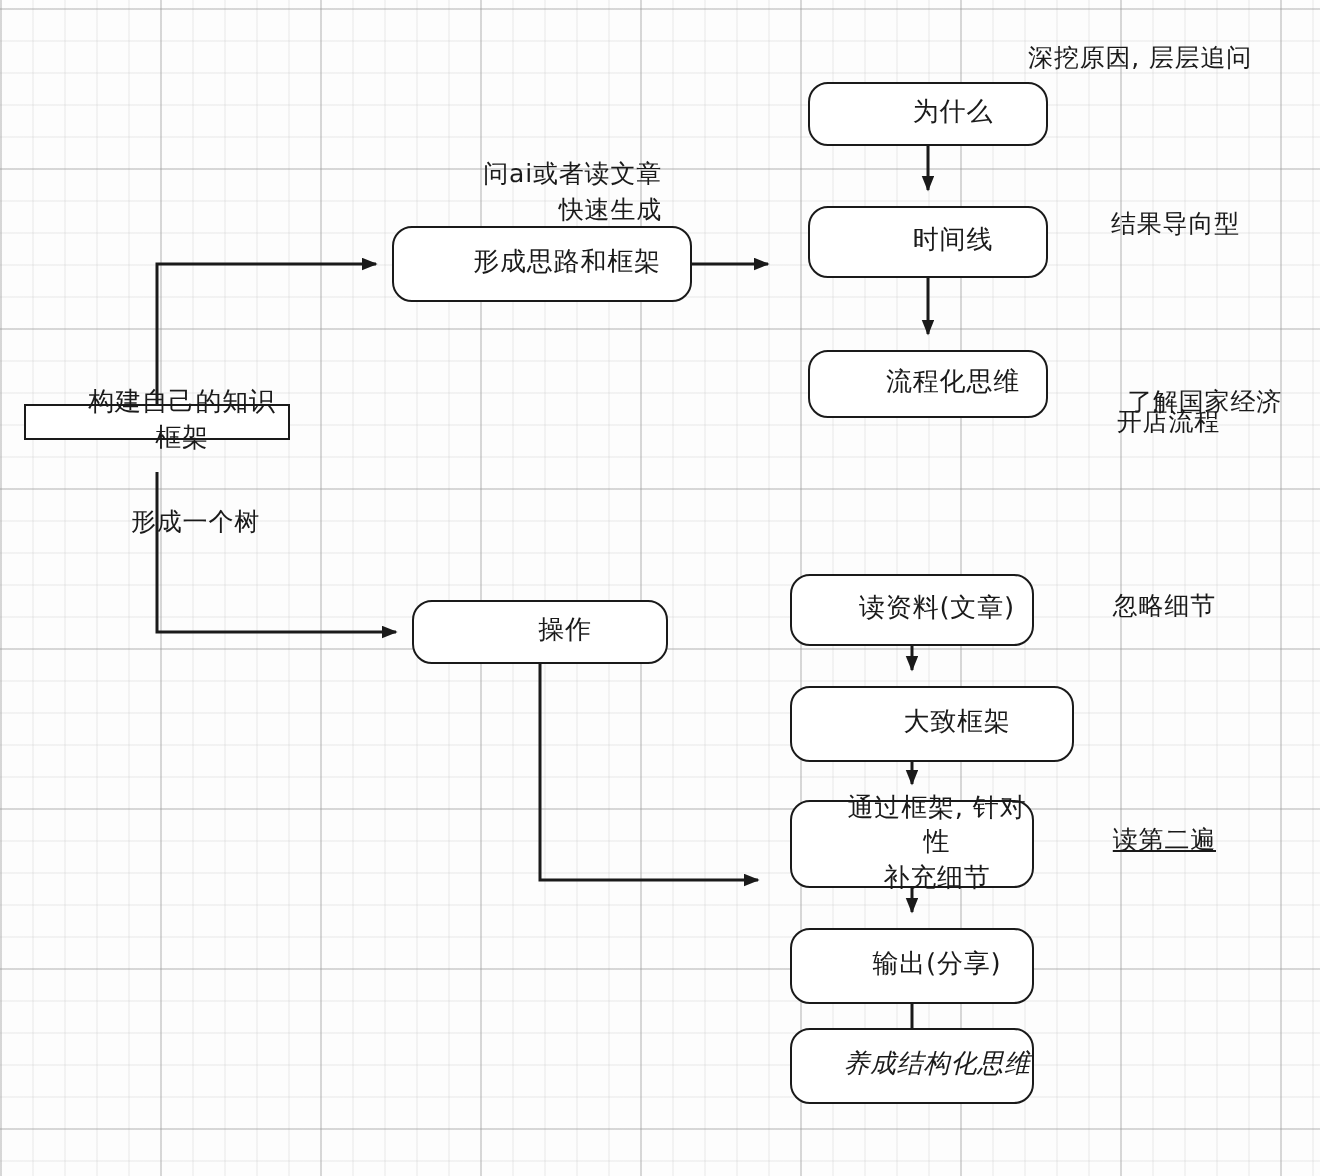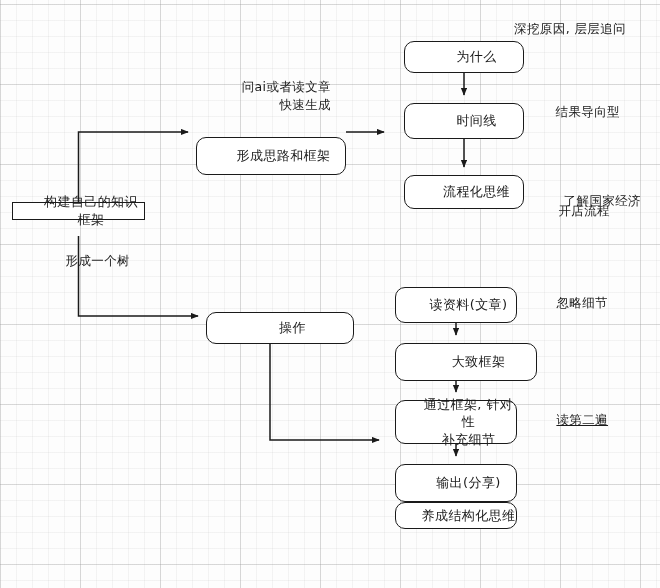--- a/index.html
+++ b/index.html
@@ -77,31 +77,31 @@
         <path d="M 270 332 L 270 440 L 379 440" stroke="#1a1a1a" marker-end="url(#arrowhead)"></path>
         <path d="M 456 323 L 456 335" stroke="#1a1a1a" marker-end="url(#arrowhead)"></path>
         <path d="M 456 381 L 456 392" stroke="#1a1a1a" marker-end="url(#arrowhead)"></path>
         <path d="M 456 444 L 456 456" stroke="#1a1a1a" marker-end="url(#arrowhead)"></path>
         <path d="M 456 502 L 456 521" stroke="#1a1a1a" marker-end="url(#arrowhead)"></path>
       </g>
   </svg>
 
   <div id="nodes-layer">
       <div class="node sharp" style="left: 12px; top: 202px; width: 133px; height: 18px;">构建自己的知识框架</div>
-      <div class="node rounded" style="left: 196px; top: 113px; width: 150px; height: 38px; margin-top: 24px;">形成思路和框架</div>
-      <div class="node rounded" style="left: 206px; top: 300px; width: 148px; height: 32px; margin-top: 12px;">操作</div>
+      <div class="node rounded" style="left: 196px; top: 113px; width: 150px; height: 38px;">形成思路和框架</div>
+      <div class="node rounded" style="left: 206px; top: 300px; width: 128px; height: 32px;">操作</div>
       <div class="node rounded" style="left: 404px; top: 41px; width: 120px; height: 32px;">为什么</div>
       <div class="node rounded" style="left: 404px; top: 103px; width: 120px; height: 36px;">时间线</div>
       <div class="node rounded" style="left: 404px; top: 175px; width: 120px; height: 34px;">流程化思维</div>
       <div class="node rounded" style="left: 395px; top: 287px; width: 122px; height: 36px;">读资料(文章)</div>
       <div class="node rounded" style="left: 395px; top: 343px; width: 142px; height: 38px;">大致框架</div>
       <div class="node rounded" style="left: 395px; top: 400px; width: 122px; height: 44px;">通过框架, 针对性
 补充细节</div>
       <div class="node rounded" style="left: 395px; top: 464px; width: 122px; height: 38px;">输出(分享)</div>
-      <div class="node rounded" style="left: 395px; top: 502px; width: 122px; height: 27px;">养成结构化思维</div>
+      <div class="node rounded" style="left: 395px; top: 514px; width: 122px; height: 38px; font-style: italic;">养成结构化思维</div>
     </div>
   <div id="notes-layer">
       <div class="note" style="left: 211px; top: 78px; width: 120px;">问ai或者读文章
 快速生成</div>
       <div class="note" style="left: 466px; top: 20px; width: 160px;">深挖原因, 层层追问</div>
       <div class="note" style="left: 530px; top: 103px; width: 90px;">结果导向型</div>
       <div class="note" style="left: 530px; top: 162px; width: 80px; margin-top: 40px;">开店流程</div>
       <div class="note" style="left: 531px; top: 192px; width: 110px;">了解国家经济</div>
       <div class="note" style="left: 20px; top: 252px; width: 110px;">形成一个树</div>
       <div class="note" style="left: 528px; top: 294px; width: 80px;">忽略细节</div>

